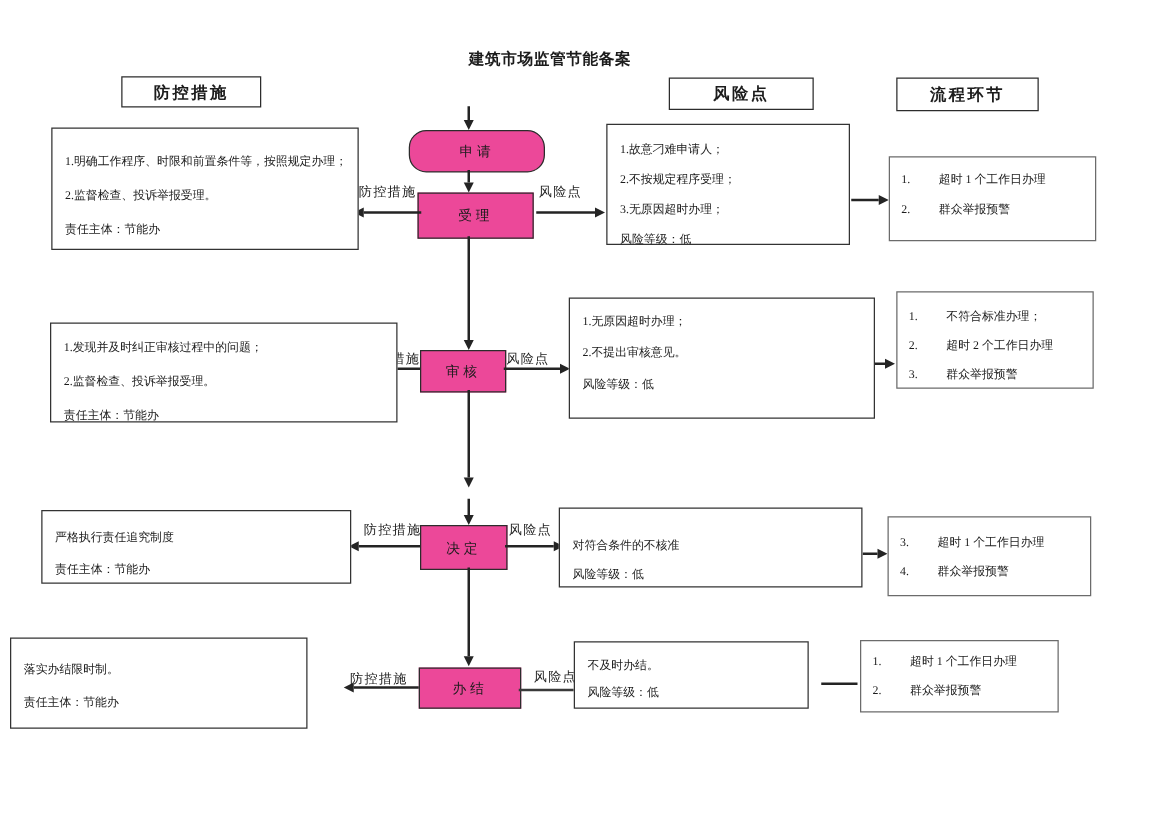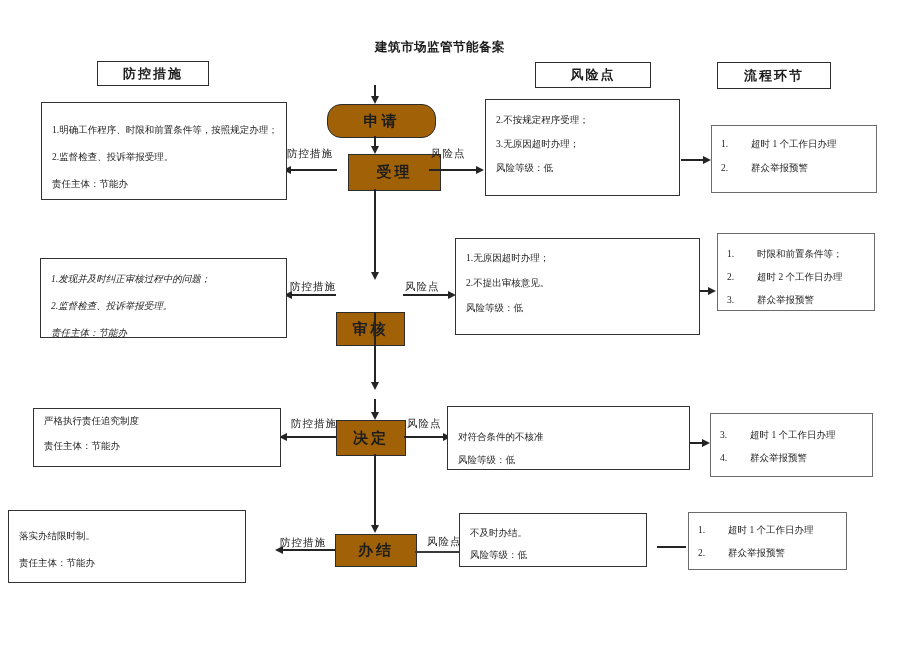--- a/index.html
+++ b/index.html
@@ -10,23 +10,23 @@
   .title{
     position:absolute;left:0;top:39px;width:880px;text-align:center;
     font-size:12.5px;font-weight:bold;letter-spacing:.5px;
   }
   .hdr{
     position:absolute;border:1.5px solid #2c2c2c;background:#fff;
     display:flex;align-items:center;justify-content:center;
     font-size:13px;font-weight:bold;letter-spacing:2px;
   }
   .node{
-    position:absolute;border:1.5px solid #2c2c2c;background:#a16207;
+    position:absolute;border:1.5px solid #2c2c2c;background:#ec4899;
     display:flex;align-items:center;justify-content:center;
-    font-size:15px;letter-spacing:3px;font-weight:bold;
+    font-size:11px;letter-spacing:3px;
   }
   .node.round{border-radius:14px;}
   .tbox{
     position:absolute;border:1px solid #333;background:#fff;
     font-size:9.5px;box-sizing:border-box;overflow:hidden;
   }
   .tbox .bl{padding-left:10px;white-space:nowrap;}
   .mbox{
     position:absolute;border:1px solid #6b6b6b;background:#fff;
     font-size:9.5px;box-sizing:border-box;overflow:hidden;
@@ -46,22 +46,22 @@
 
 <div class="canvas">
 
   <div class="title">建筑市场监管节能备案</div>
 
   <div class="hdr" style="left:97px;top:61px;width:110px;height:23px;">防控措施</div>
   <div class="hdr" style="left:535px;top:62px;width:114px;height:24px;">风险点</div>
   <div class="hdr" style="left:717px;top:62px;width:112px;height:25px;">流程环节</div>
 
   <div class="node round" style="left:327px;top:104px;width:107px;height:32px;">申请</div>
-  <div class="node" style="left:348px;top:154px;width:91px;height:35px;text-align:center;">受理</div>
-  <div class="node" style="left:336px;top:280px;width:67px;height:32px;margin-top:32px;">审核</div>
+  <div class="node" style="left:334px;top:154px;width:91px;height:35px;text-align:center;">受理</div>
+  <div class="node" style="left:336px;top:280px;width:67px;height:32px;">审核</div>
   <div class="node" style="left:336px;top:420px;width:68px;height:34px;">决定</div>
   <div class="node" style="left:335px;top:534px;width:80px;height:31px;">办结</div>
 
   <div class="vl" style="left:374px;top:85px;height:11px;"></div>
   <div class="ah-down" style="left:370.5px;top:96px;"></div>
 
   <div class="vl" style="left:374px;top:136px;height:10px;"></div>
   <div class="ah-down" style="left:370.5px;top:146px;"></div>
 
   <div class="vl" style="left:374px;top:189px;height:83px;"></div>
@@ -108,35 +108,36 @@
   <div class="clabel" style="left:280px;top:536px;">防控措施</div>
   <div class="hl thin" style="left:415px;top:551px;width:44px;"></div>
   <div class="clabel" style="left:427px;top:535px;">风险点</div>
   <div class="hl" style="left:657px;top:546px;width:29px;"></div>
 
   <div class="tbox" style="left:41px;top:102px;width:246px;height:98px;padding-top:14px;line-height:27px;">
     <div class="bl">1.明确工作程序、时限和前置条件等，按照规定办理；</div>
     <div class="bl">2.监督检查、投诉举报受理。</div>
     <div class="bl">责任主体：节能办</div>
   </div>
-  <div class="tbox" style="left:40px;top:258px;width:247px;height:80px;padding-top:7px;line-height:27px;font-style:italic;">
+  <div class="tbox" style="left:40px;top:258px;width:278px;height:80px;padding-top:7px;line-height:27px;">
     <div class="bl">1.发现并及时纠正审核过程中的问题；</div>
     <div class="bl">2.监督检查、投诉举报受理。</div>
     <div class="bl">责任主体：节能办</div>
   </div>
-  <div class="tbox" style="left:33px;top:408px;width:248px;height:59px;line-height:25px;">
+  <div class="tbox" style="left:33px;top:408px;width:248px;height:59px;padding-top:10px;line-height:25px;">
     <div class="bl">严格执行责任追究制度</div>
     <div class="bl">责任主体：节能办</div>
   </div>
   <div class="tbox" style="left:8px;top:510px;width:238px;height:73px;padding-top:12px;line-height:27px;">
     <div class="bl">落实办结限时制。</div>
     <div class="bl">责任主体：节能办</div>
   </div>
 
   <div class="tbox" style="left:485px;top:99px;width:195px;height:97px;padding-top:8px;line-height:24px;">
+    <div class="bl">1.故意刁难申请人；</div>
     <div class="bl">2.不按规定程序受理；</div>
     <div class="bl">3.无原因超时办理；</div>
     <div class="bl">风险等级：低</div>
   </div>
   <div class="tbox" style="left:455px;top:238px;width:245px;height:97px;padding-top:7px;line-height:25px;">
     <div class="bl">1.无原因超时办理；</div>
     <div class="bl">2.不提出审核意见。</div>
     <div class="bl">风险等级：低</div>
   </div>
   <div class="tbox" style="left:447px;top:406px;width:243px;height:64px;padding-top:19px;line-height:23px;">
@@ -154,21 +155,21 @@
       <span>超时 1 个工作日办理</span>
     </div>
     <div class="mi">
       <span class="num">2.</span>
       <span>群众举报预警</span>
     </div>
   </div>
   <div class="mbox" style="left:717px;top:233px;width:158px;height:78px;padding-top:9px;line-height:23px;">
     <div class="mi">
       <span class="num">1.</span>
-      <span>时限和前置条件等；</span>
+      <span>不符合标准办理；</span>
     </div>
     <div class="mi">
       <span class="num">2.</span>
       <span>超时 2 个工作日办理</span>
     </div>
     <div class="mi">
       <span class="num">3.</span>
       <span>群众举报预警</span>
     </div>
   </div>

